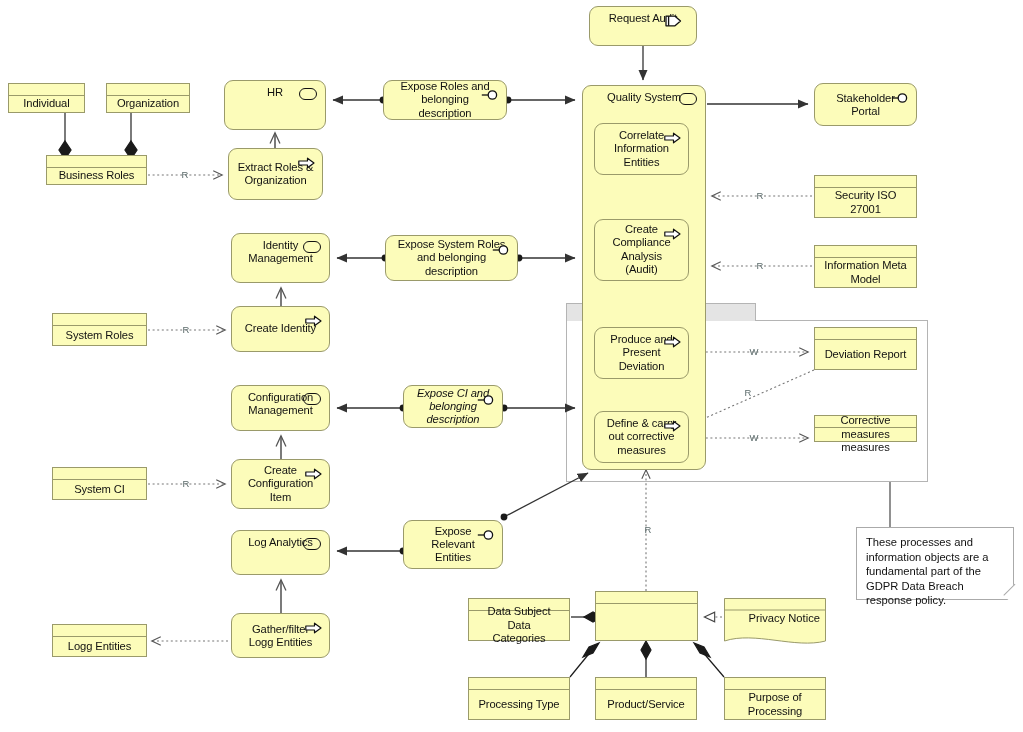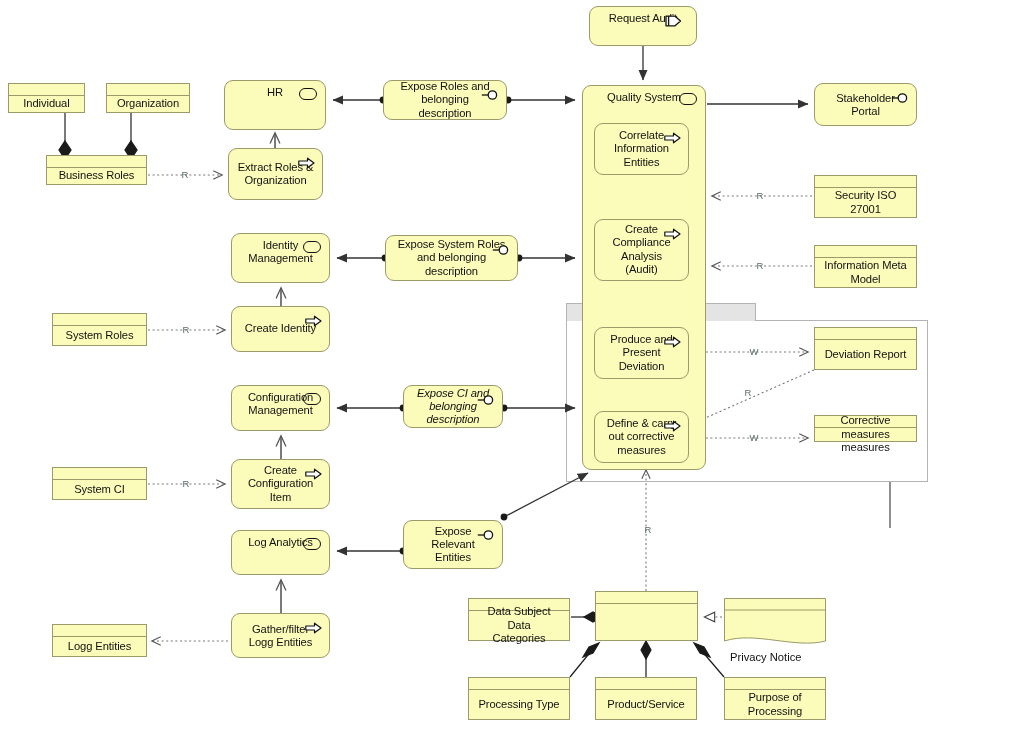--- a/index.html
+++ b/index.html
@@ -129,25 +129,24 @@
   }
   
   .doc-wave {
     position: absolute;
     z-index: 10;
   }
   .doc-wave .label {
     position: absolute;
     left: 6px; right: 6px;
     top: 14px;
-    text-align: left;
+    text-align: right;
     font-size: 11.2px;
     line-height: 13.4px;
     color: #111;
-    margin-top: 39px;
   }
 </style>
 </head>
 <body>
 
 <div id="canvas">
 
   <div class="group" id="group-box" style="left: 566px; top: 320px; width: 362px; height: 162px;">
     <div class="tab" id="group-tab" style="width: 190px;"></div>
   </div>
@@ -556,14 +555,18 @@
         <div class="band"></div>
         <div class="label">
           <span>
             <div>Purpose of</div>
             <div>Processing</div>
           </span>
         </div>
       </div>
     </div>
 
+  <div class="note" id="note-box" style="left: 856px; top: 527px; width: 158px; height: 73px;">
+    <span>These processes and information objects are a fundamental part of the GDPR Data Breach response policy.</span>
+    <div class="fold"></div>
+  </div>
 
 </div>
 
 </body></html>

